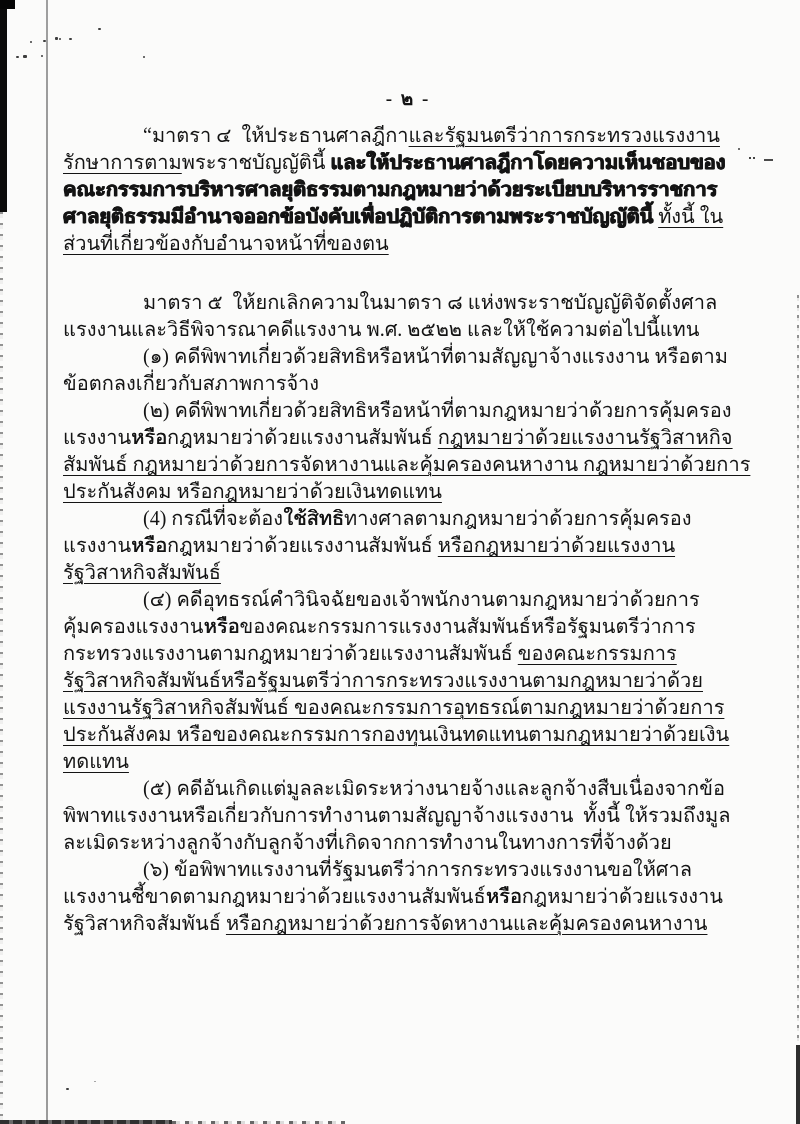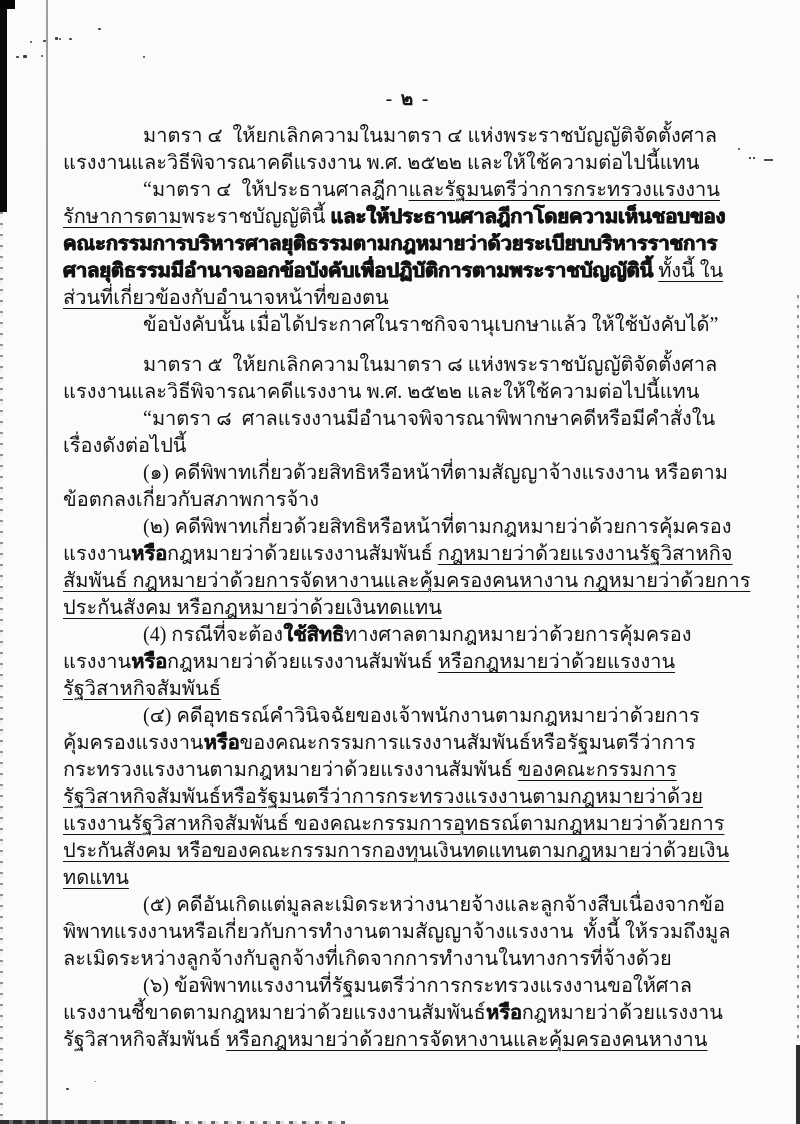--- a/index.html
+++ b/index.html
@@ -33,29 +33,29 @@
     font-size: 20px;
     line-height: 27px;
     text-align: left;
   }
   .para {
     margin: 0;
     text-indent: 80px;
     white-space: pre-wrap;
     word-break: normal;
   }
-  .para.spaced { margin-top: 13px; }
+  .para.spaced { margin-top: 32px; }
 
   .seg-normal { }
   .seg-underline {
     text-decoration: underline;
     text-decoration-thickness: 1.3px;
     text-underline-offset: 4px;
   }
-  .seg-bold { font-weight: 700; text-shadow: 0.5px 0 currentColor; }
+  .seg-bold { font-weight: 400; text-shadow: 0.5px 0 currentColor; }
   .seg-bold-italic {
     font-weight: 700;
     text-shadow: 0.7px 0 currentColor, -0.5px 0 currentColor;
   }
 
   
   .artifact { position: absolute; pointer-events: none; }
   .edge-strip-left   { left: 0; top: 0; width: 7px; height: 212px; background: #0b0b0b; }
   .corner-notch      { left: 0; top: 0; width: 15px; height: 9px; background: #050505; }
   .edge-speckle-left {
@@ -126,25 +126,22 @@
   <div class="artifact speck s10"></div>
   <div class="artifact speck s11"></div>
   <div class="artifact speck s12"></div>
   <div class="artifact speck m1"></div>
   <div class="artifact m2"></div>
   <div class="artifact m3"></div>
 
   <div class="page-number">- ๒ -</div>
 
   <div class="text-body">
-      <p class="para"><span class="seg-normal">มาตรา ๔  ให้ยกเลิกความในมาตรา ๔ แห่งพระราชบัญญัติจัดตั้งศาลแรงงานและวิธีพิจารณาคดีแรงงาน พ.ศ. ๒๕๒๒ และให้ใช้ความต่อไปนี้แทน</span></p>
       <p class="para"><span class="seg-normal">“มาตรา ๔  ให้ประธานศาลฎีกา</span><span class="seg-underline">และรัฐมนตรีว่าการกระทรวงแรงงานรักษาการตาม</span><span class="seg-normal">พระราชบัญญัตินี้ </span><span class="seg-bold-italic">และให้ประธานศาลฎีกาโดยความเห็นชอบของคณะกรรมการบริหารศาลยุติธรรมตามกฎหมายว่าด้วยระเบียบบริหารราชการศาลยุติธรรมมีอำนาจออกข้อบังคับเพื่อปฏิบัติการตามพระราชบัญญัตินี้</span><span class="seg-normal"> </span><span class="seg-underline">ทั้งนี้ ในส่วนที่เกี่ยวข้องกับอำนาจหน้าที่ของตน</span></p>
-      <p class="para"><span class="seg-normal">ข้อบังคับนั้น เมื่อได้ประกาศในราชกิจจานุเบกษาแล้ว ให้ใช้บังคับได้”</span></p>
       <p class="para spaced"><span class="seg-normal">มาตรา ๕  ให้ยกเลิกความในมาตรา ๘ แห่งพระราชบัญญัติจัดตั้งศาลแรงงานและวิธีพิจารณาคดีแรงงาน พ.ศ. ๒๕๒๒ และให้ใช้ความต่อไปนี้แทน</span></p>
-      <p class="para"><span class="seg-normal">“มาตรา ๘  ศาลแรงงานมีอำนาจพิจารณาพิพากษาคดีหรือมีคำสั่งในเรื่องดังต่อไปนี้</span></p>
       <p class="para"><span class="seg-normal">(๑) คดีพิพาทเกี่ยวด้วยสิทธิหรือหน้าที่ตามสัญญาจ้างแรงงาน หรือตามข้อตกลงเกี่ยวกับสภาพการจ้าง</span></p>
       <p class="para"><span class="seg-normal">(๒) คดีพิพาทเกี่ยวด้วยสิทธิหรือหน้าที่ตามกฎหมายว่าด้วยการคุ้มครองแรงงาน</span><span class="seg-bold">หรือ</span><span class="seg-normal">กฎหมายว่าด้วยแรงงานสัมพันธ์ </span><span class="seg-underline">กฎหมายว่าด้วยแรงงานรัฐวิสาหกิจสัมพันธ์ กฎหมายว่าด้วยการจัดหางานและคุ้มครองคนหางาน กฎหมายว่าด้วยการประกันสังคม หรือกฎหมายว่าด้วยเงินทดแทน</span></p>
       <p class="para"><span class="seg-normal">(4) กรณีที่จะต้อง</span><span class="seg-bold">ใช้สิทธิ</span><span class="seg-normal">ทางศาลตามกฎหมายว่าด้วยการคุ้มครองแรงงาน</span><span class="seg-bold">หรือ</span><span class="seg-normal">กฎหมายว่าด้วยแรงงานสัมพันธ์ </span><span class="seg-underline">หรือกฎหมายว่าด้วยแรงงานรัฐวิสาหกิจสัมพันธ์</span></p>
       <p class="para"><span class="seg-normal">(๔) คดีอุทธรณ์คำวินิจฉัยของเจ้าพนักงานตามกฎหมายว่าด้วยการคุ้มครองแรงงาน</span><span class="seg-bold">หรือ</span><span class="seg-normal">ของคณะกรรมการแรงงานสัมพันธ์หรือรัฐมนตรีว่าการกระทรวงแรงงานตามกฎหมายว่าด้วยแรงงานสัมพันธ์ </span><span class="seg-underline">ของคณะกรรมการรัฐวิสาหกิจสัมพันธ์หรือรัฐมนตรีว่าการกระทรวงแรงงานตามกฎหมายว่าด้วยแรงงานรัฐวิสาหกิจสัมพันธ์ ของคณะกรรมการอุทธรณ์ตามกฎหมายว่าด้วยการประกันสังคม หรือของคณะกรรมการกองทุนเงินทดแทนตามกฎหมายว่าด้วยเงินทดแทน</span></p>
       <p class="para"><span class="seg-normal">(๕) คดีอันเกิดแต่มูลละเมิดระหว่างนายจ้างและลูกจ้างสืบเนื่องจากข้อพิพาทแรงงานหรือเกี่ยวกับการทำงานตามสัญญาจ้างแรงงาน  ทั้งนี้ ให้รวมถึงมูลละเมิดระหว่างลูกจ้างกับลูกจ้างที่เกิดจากการทำงานในทางการที่จ้างด้วย</span></p>
       <p class="para"><span class="seg-normal">(๖) ข้อพิพาทแรงงานที่รัฐมนตรีว่าการกระทรวงแรงงานขอให้ศาลแรงงานชี้ขาดตามกฎหมายว่าด้วยแรงงานสัมพันธ์</span><span class="seg-bold">หรือ</span><span class="seg-normal">กฎหมายว่าด้วยแรงงานรัฐวิสาหกิจสัมพันธ์ </span><span class="seg-underline">หรือกฎหมายว่าด้วยการจัดหางานและคุ้มครองคนหางาน</span></p>
     </div>
 
 </div>
 

